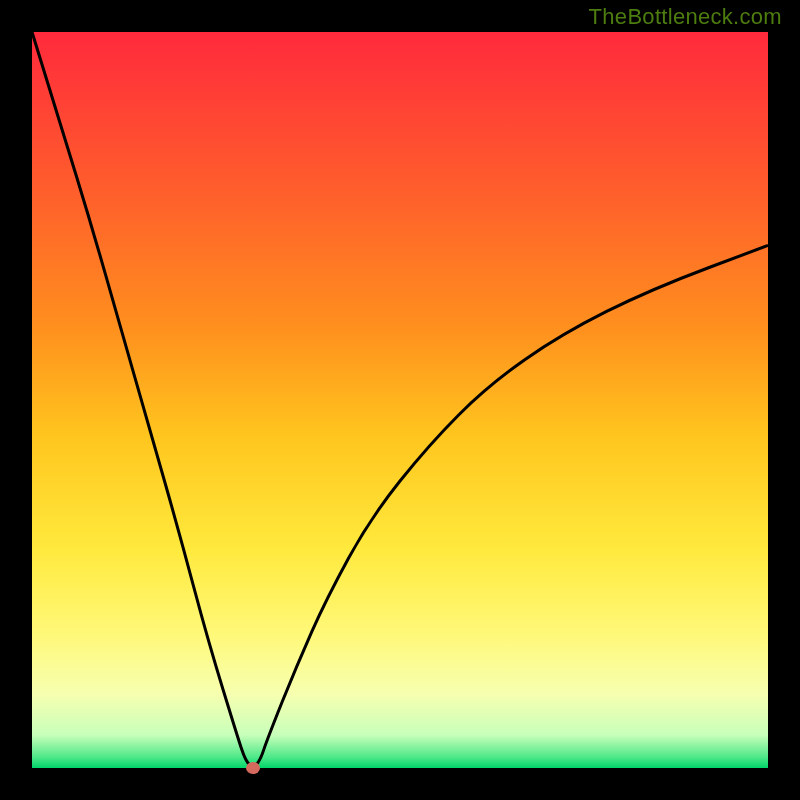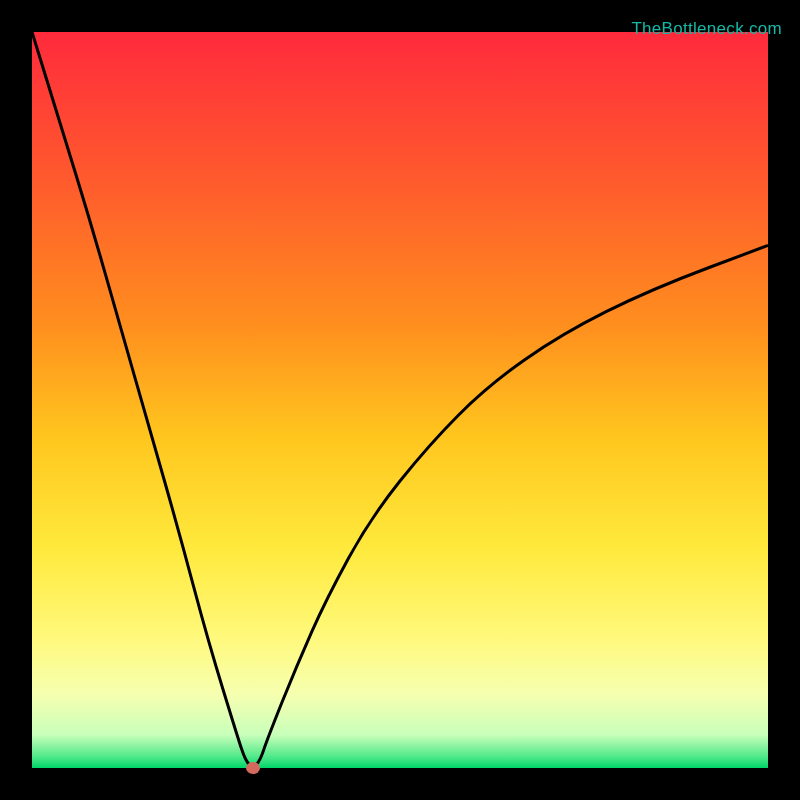--- a/index.html
+++ b/index.html
@@ -20,24 +20,24 @@
   .plot-area {
     position: absolute;
     left: 32px;
     top: 32px;
     width: 736px;
     height: 736px;
     
   }
   .watermark {
     position: absolute;
-    top: 19px;
+    top: 4px;
     right: 18px;
-    color: #14b8a6;
-    font-size: 17px;
+    color: #4d7c0f;
+    font-size: 22px;
     font-weight: 500;
     letter-spacing: 0.3px;
     user-select: none;
   }
   svg.curve {
     position: absolute;
     left: 0;
     top: 0;
     width: 736px;
     height: 736px;

